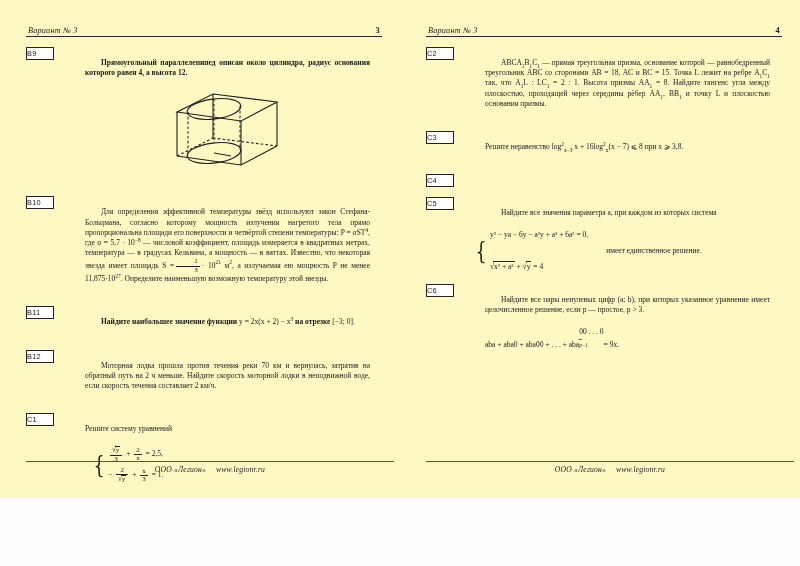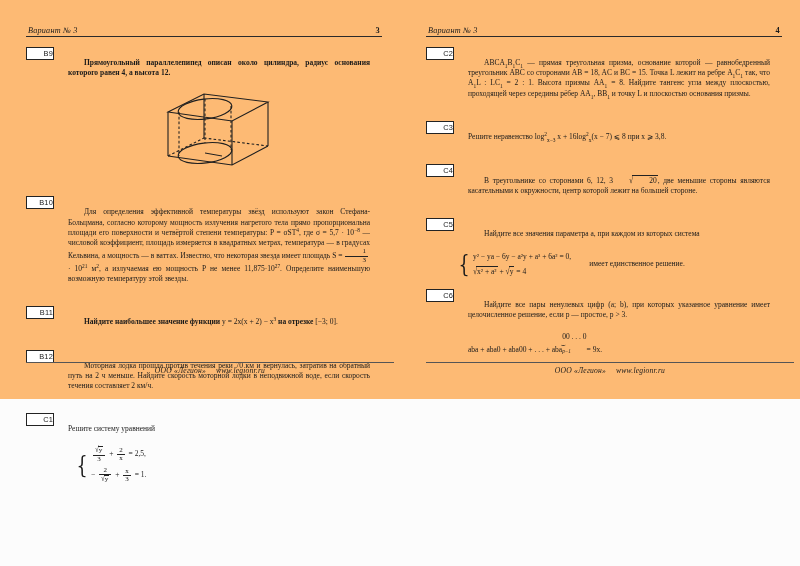--- a/index.html
+++ b/index.html
@@ -11,24 +11,24 @@
     overflow:hidden;
     position:relative;
   }
   .scan{
     position:absolute;inset:0;
     background:#fcfcfc;
     display:flex;
   }
   .page{
     position:relative;
-    width:400px;height:399px;
+    width:400px;height:498px;
     box-sizing:border-box;
     padding:26px 22px 0 22px;
-    background:#fdba74;
+    background:#fef9c3;
   }
   .page.left{padding-left:26px;padding-right:18px;}
   .page.right{padding-left:26px;padding-right:18px;}
 
   
   .runhead{
     display:flex;align-items:baseline;justify-content:space-between;
     font-style:italic;
     font-size:8.2px;
     letter-spacing:.2px;
@@ -42,27 +42,27 @@
 
   
   .task{
     display:flex;
     align-items:flex-start;
     margin-bottom:9px;
   }
   .tag{
     flex:0 0 auto;
     width:26px;
-    margin-right:2px;
+    margin-right:19px;
     margin-top:1px;
     border:1.1px solid #232323;
     font-family:"Liberation Sans","DejaVu Sans",sans-serif;
     font-size:7.4px;
     line-height:11px;
-    text-align:right;
+    text-align:left;
     letter-spacing:.2px;
     background:#fff;
   }
   .body{
     flex:1 1 auto;
     font-size:7.5px;
     line-height:10.2px;
     text-align:justify;
     hyphens:none;
   }
@@ -288,33 +288,30 @@
           <span class="mi">log</span><sup>2</sup><sub class="mi">x−3</sub> <span class="mi">x</span>
           <span>+ 16</span><span class="mi">log</span><sup>2</sup><sub class="mi">x</sub><span class="mi">(x − 7)</span>
           <span class="mi">⩽ 8 при x ⩾ 3,8.</span>
         </p>
       </div>
     </div>
 
     <div class="task">
       <div class="tag">C4</div>
       <div class="body">
-        <p class="ind">
-          <span>В треугольнике со сторонами 6, 12, 3</span><span class="radsign">√</span><span class="rad">20</span><span>, две меньшие стороны являются касательными к окружности, центр которой лежит на большей стороне.</span>
-        </p>
       </div>
     </div>
 
     <div class="task">
       <div class="tag">C5</div>
       <div class="body">
         <p class="ind">Найдите все значения параметра a, при каждом из которых система</p>
         <div class="system" style="margin-left:0;">
           <span class="brace">{</span>
-          <span class="eqs" style="gap:4px;">
+          <span class="eqs" style="gap:20px;">
             <span class="eq mi">y² − ya − 6y − a²y + a³ + 6a² = 0,</span>
             <span class="eq">
               <span class="radsign">√</span><span class="rad mi">x² + a²</span> +
               <span class="radsign">√</span><span class="rad mi">y</span>
               <span>= 4</span>
             </span>
           </span>
           <span class="sys-note">имеет единственное решение.</span>
         </div>
       </div>

